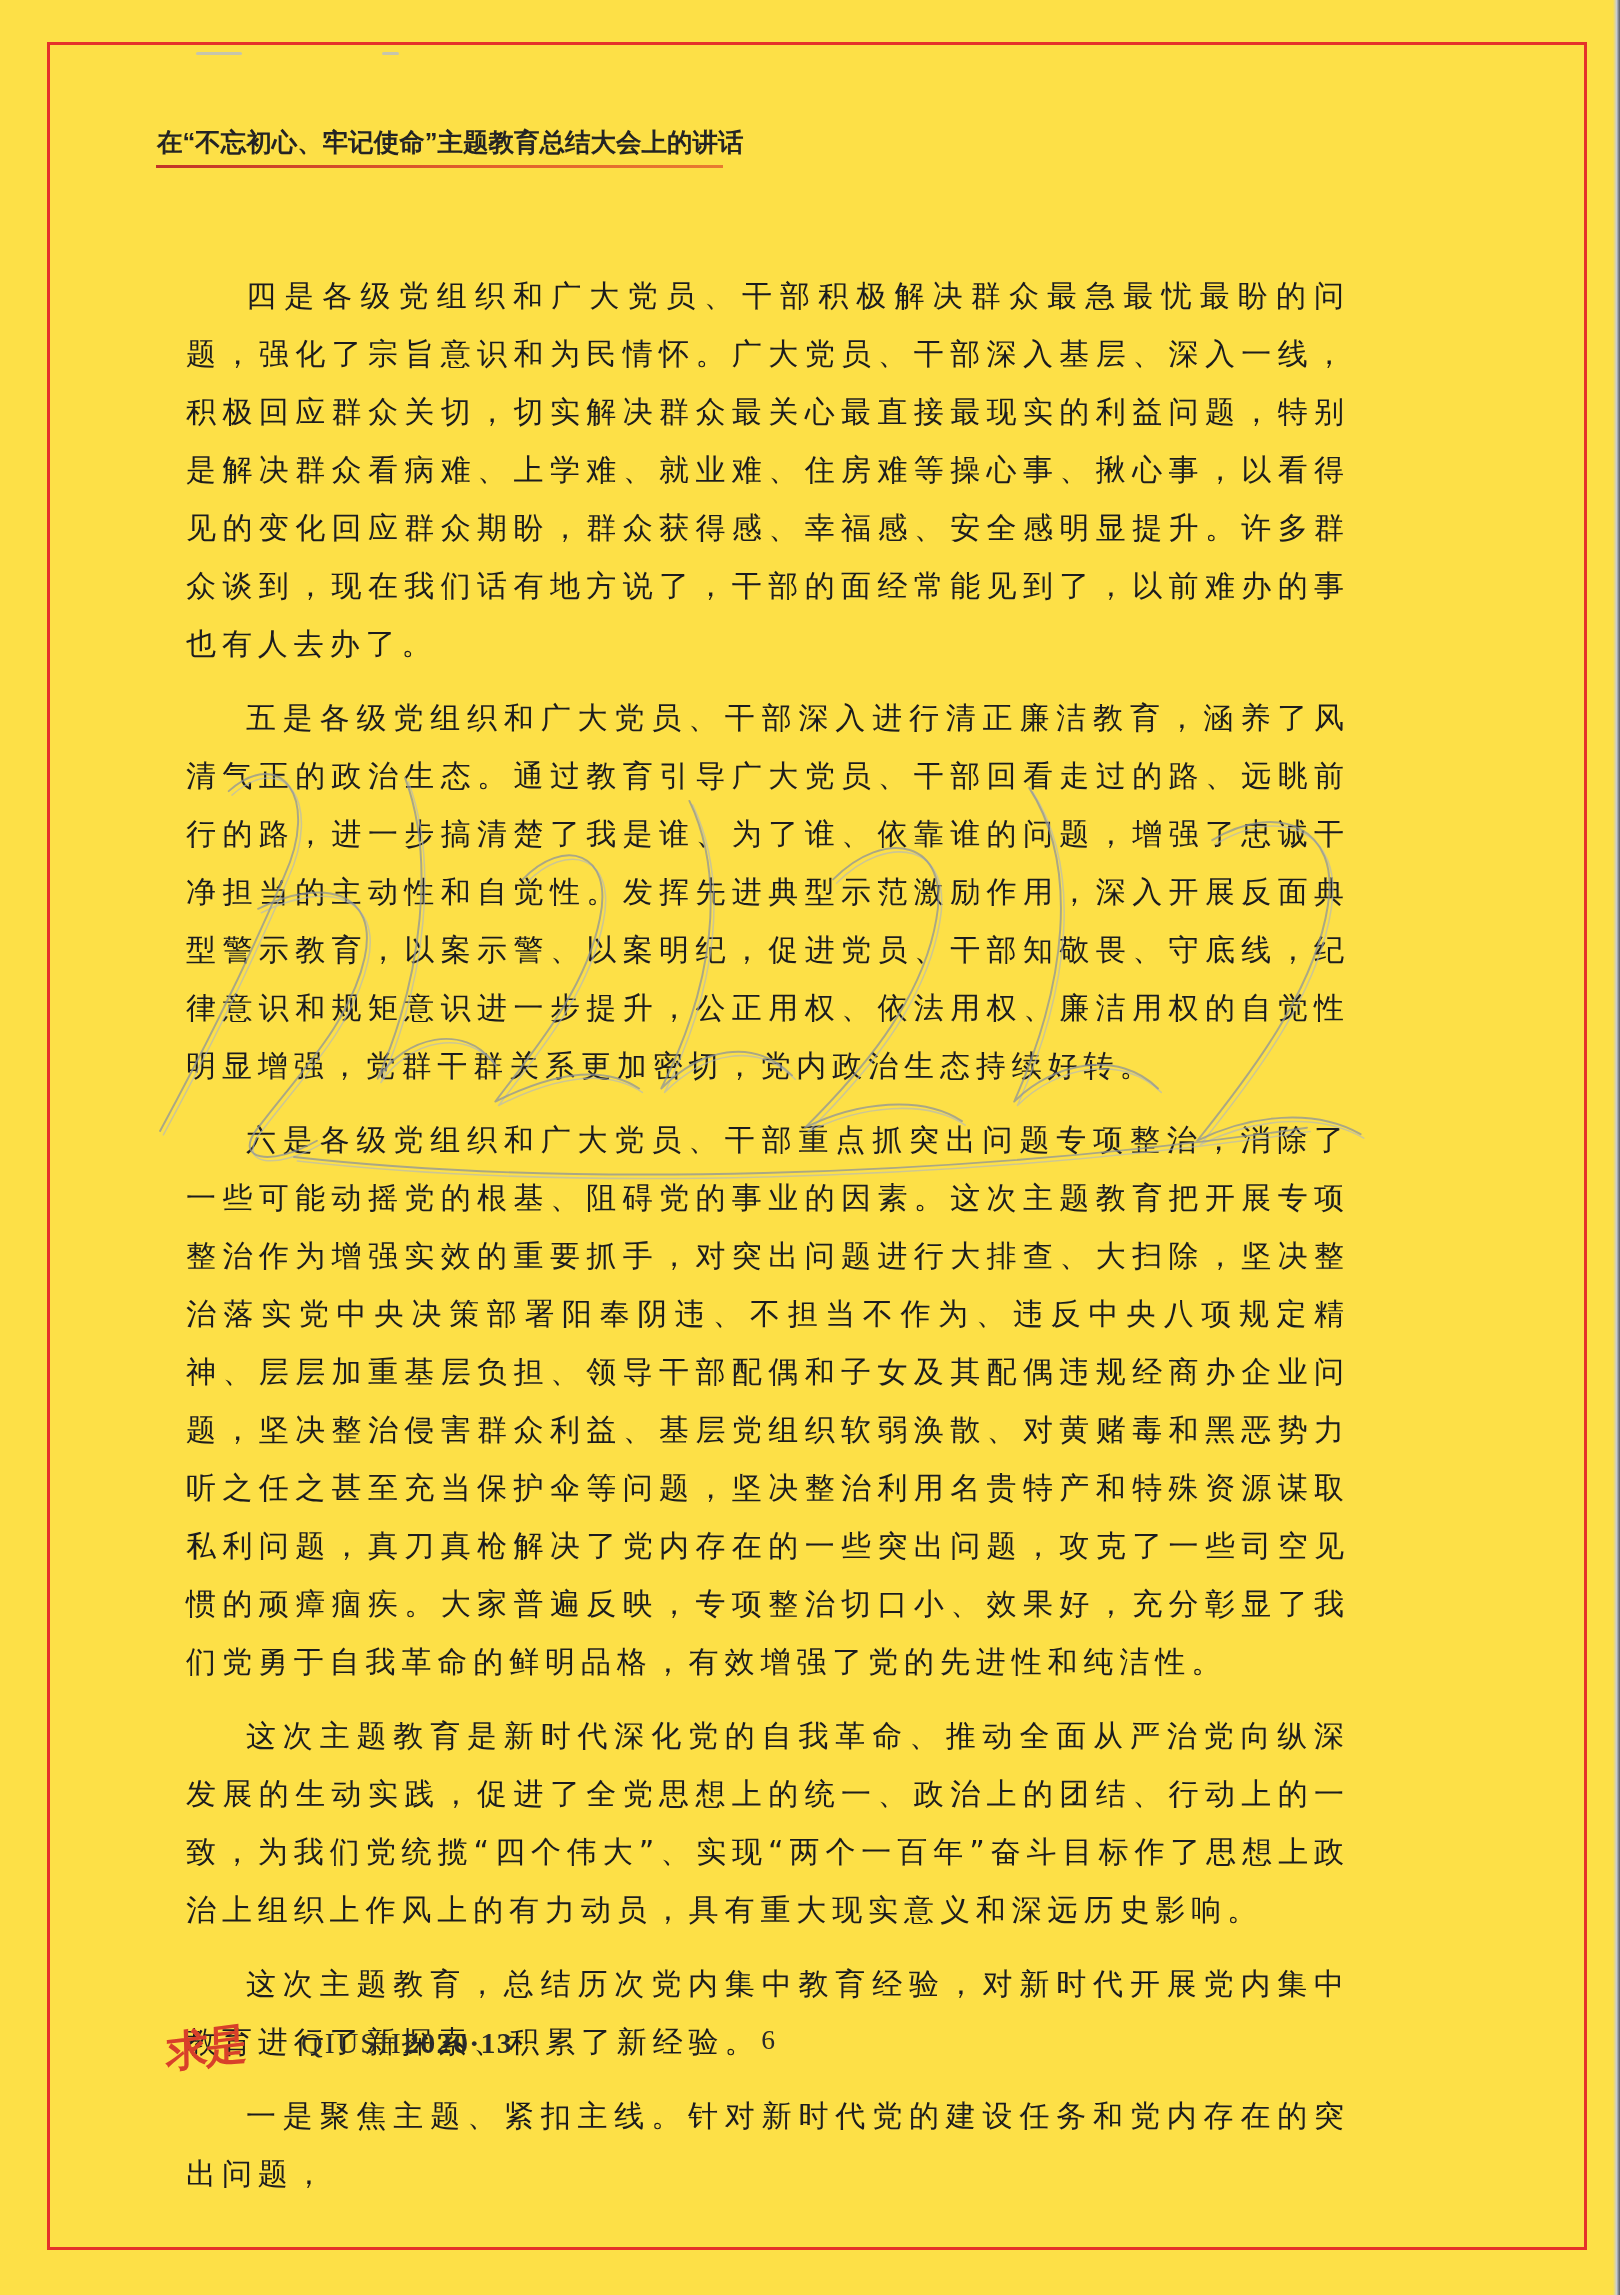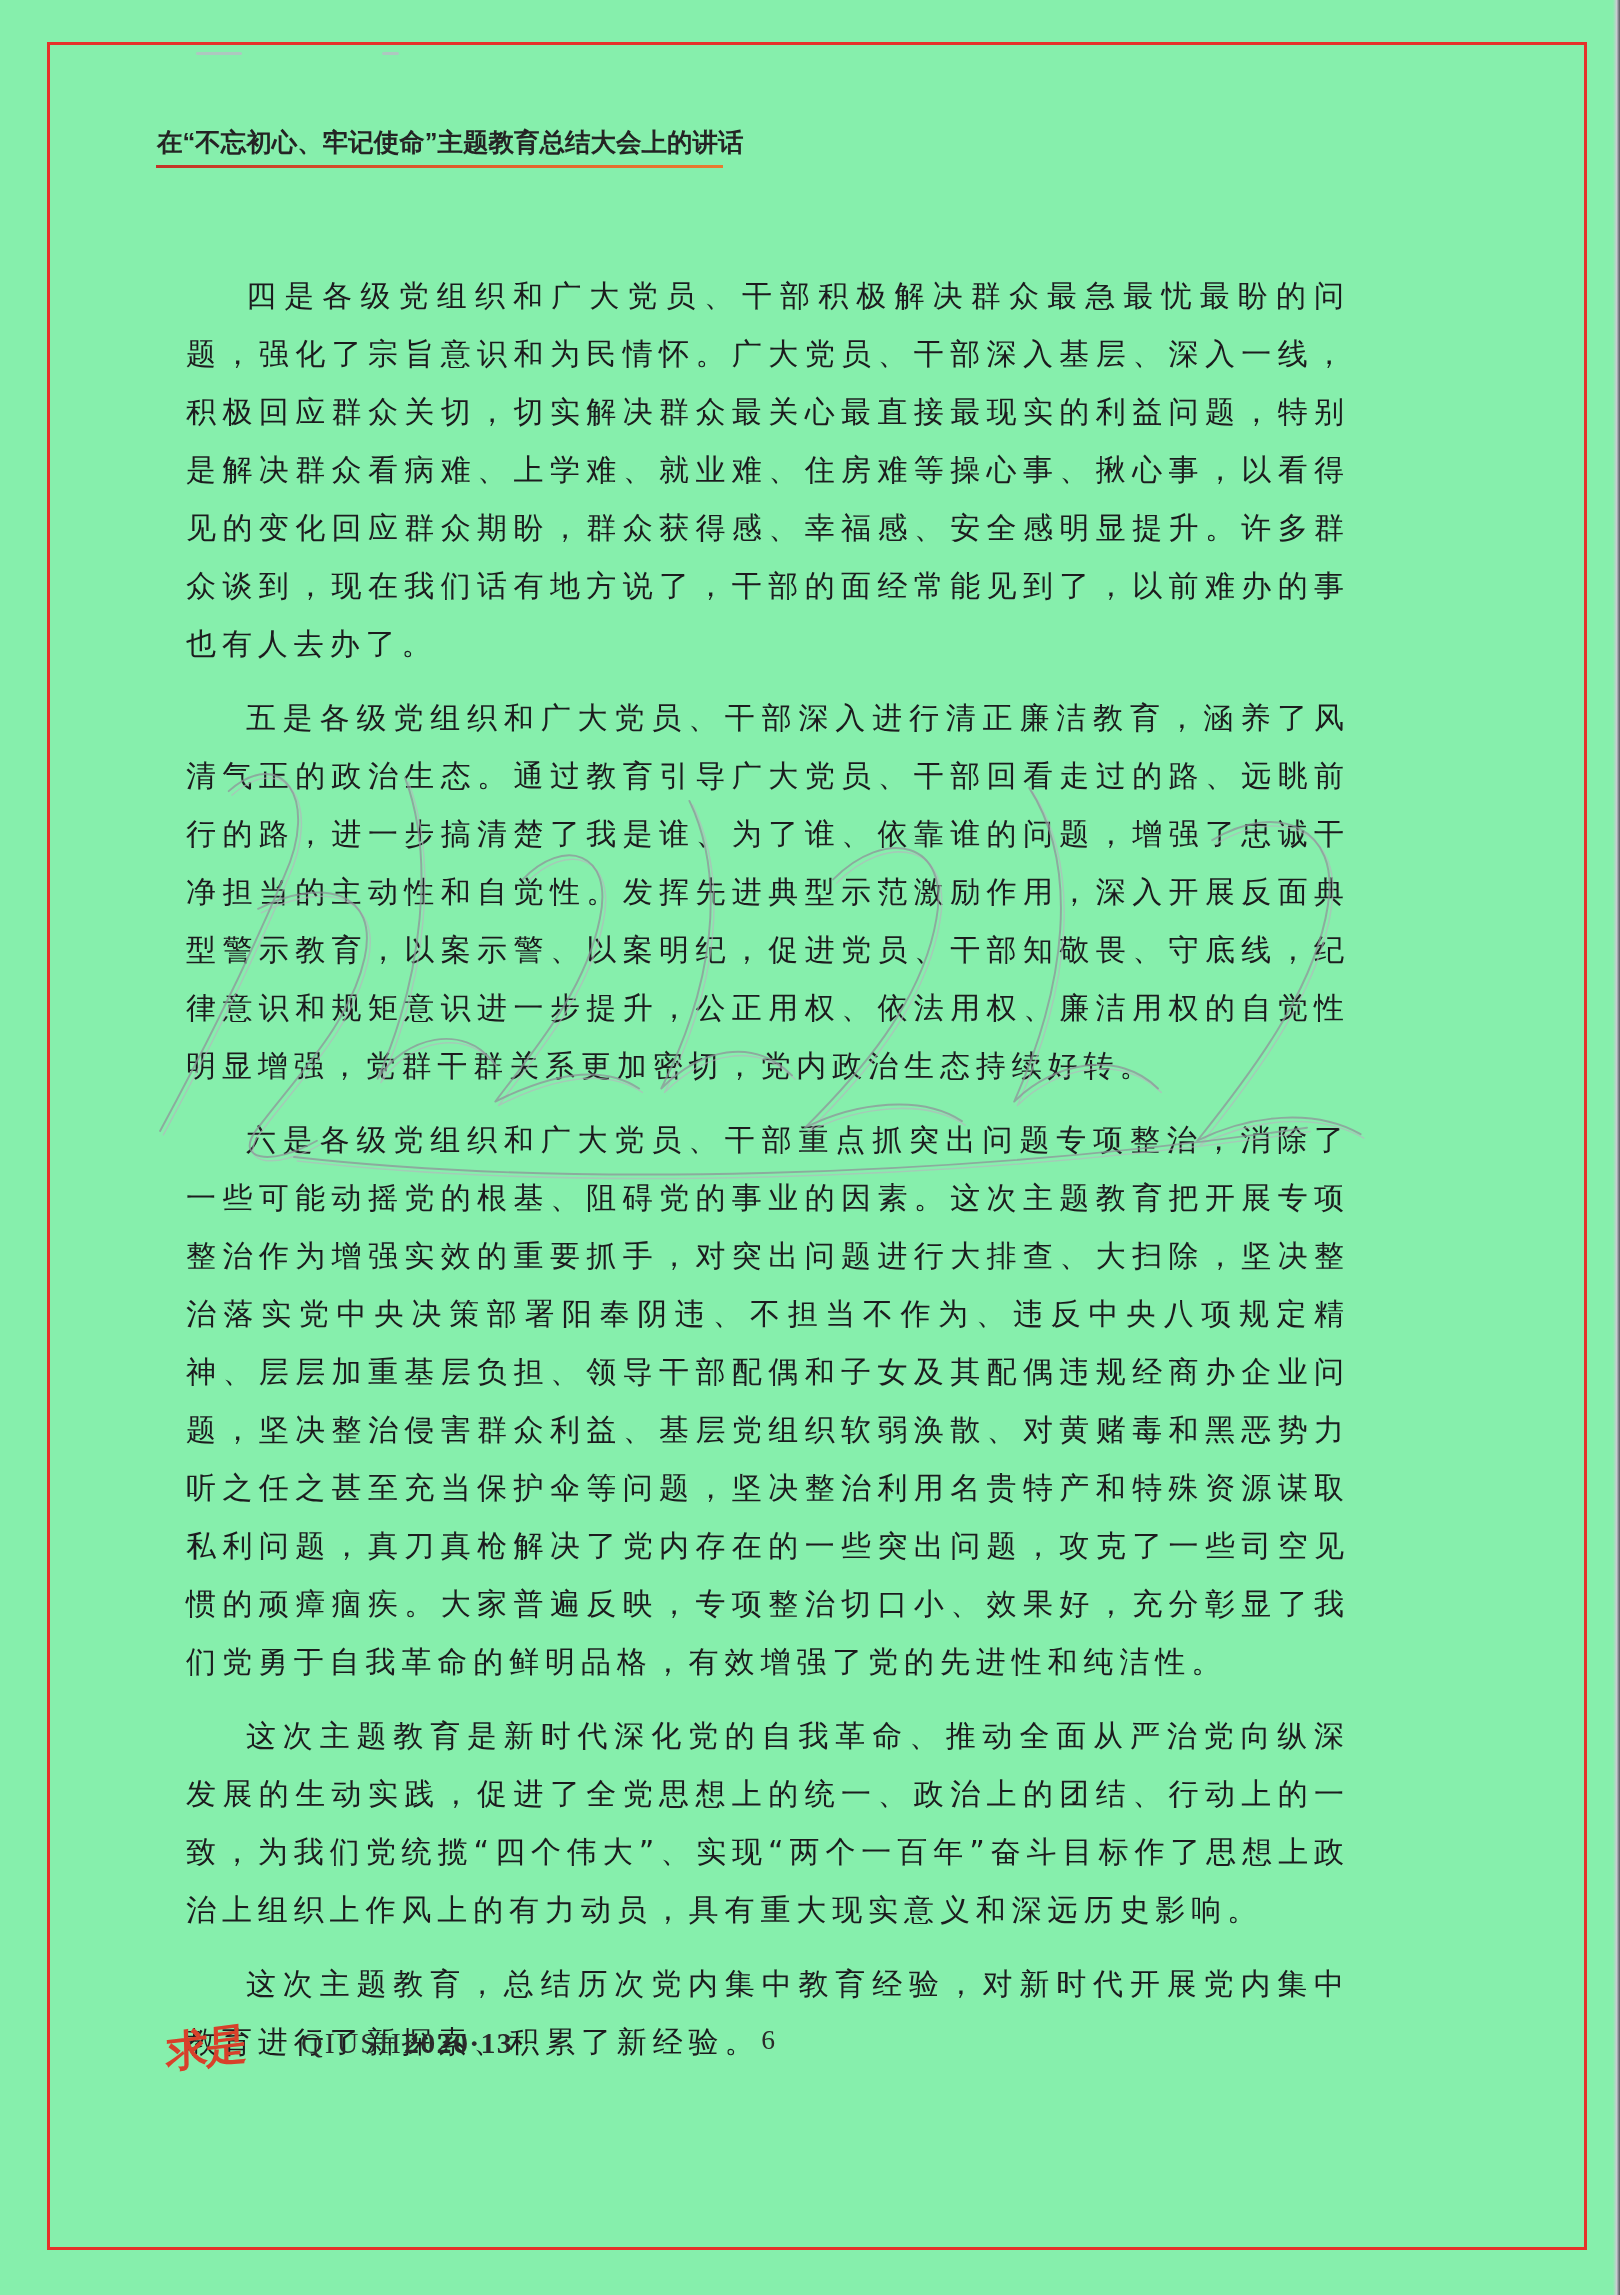--- a/index.html
+++ b/index.html
@@ -4,21 +4,21 @@
 <style>
   html, body { margin: 0; padding: 0; }
   body {
     width: 1621px; height: 2295px;
     position: relative;
     background: #ffffff;
     font-family: "DejaVu Sans", sans-serif;
     color: #1d1d1f;
     overflow: hidden;
   }
-  .page { position: absolute; inset: 0; background: #86efac; }
+  .page { position: absolute; inset: 0; background: #fde047; }
 
   
   .scan-edge {
     position: absolute; top: 0; right: 0; width: 7.8px; height: 100%;
     background: linear-gradient(to right, rgba(0,0,0,0) 0%, #c9cdd2 45%, #70757a 75%, #41454a 100%);
   }
   .smudge {
     position: absolute; height: 3.3px; border-radius: 2px;
     background: #b8bec6; opacity: .8;
   }
@@ -119,20 +119,21 @@
 
   <div class="header-title">在“不忘初心、牢记使命”主题教育总结大会上的讲话</div>
   <div class="title-underline"></div>
 
   <div class="body-text">
       <p>四是各级党组织和广大党员、干部积极解决群众最急最忧最盼的问题，强化了宗旨意识和为民情怀。广大党员、干部深入基层、深入一线，积极回应群众关切，切实解决群众最关心最直接最现实的利益问题，特别是解决群众看病难、上学难、就业难、住房难等操心事、揪心事，以看得见的变化回应群众期盼，群众获得感、幸福感、安全感明显提升。许多群众谈到，现在我们话有地方说了，干部的面经常能见到了，以前难办的事也有人去办了。</p>
       <p>五是各级党组织和广大党员、干部深入进行清正廉洁教育，涵养了风清气正的政治生态。通过教育引导广大党员、干部回看走过的路、远眺前行的路，进一步搞清楚了我是谁、为了谁、依靠谁的问题，增强了忠诚干净担当的主动性和自觉性。发挥先进典型示范激励作用，深入开展反面典型警示教育，以案示警、以案明纪，促进党员、干部知敬畏、守底线，纪律意识和规矩意识进一步提升，公正用权、依法用权、廉洁用权的自觉性明显增强，党群干群关系更加密切，党内政治生态持续好转。</p>
       <p>六是各级党组织和广大党员、干部重点抓突出问题专项整治，消除了一些可能动摇党的根基、阻碍党的事业的因素。这次主题教育把开展专项整治作为增强实效的重要抓手，对突出问题进行大排查、大扫除，坚决整治落实党中央决策部署阳奉阴违、不担当不作为、违反中央八项规定精神、层层加重基层负担、领导干部配偶和子女及其配偶违规经商办企业问题，坚决整治侵害群众利益、基层党组织软弱涣散、对黄赌毒和黑恶势力听之任之甚至充当保护伞等问题，坚决整治利用名贵特产和特殊资源谋取私利问题，真刀真枪解决了党内存在的一些突出问题，攻克了一些司空见惯的顽瘴痼疾。大家普遍反映，专项整治切口小、效果好，充分彰显了我们党勇于自我革命的鲜明品格，有效增强了党的先进性和纯洁性。</p>
       <p>这次主题教育是新时代深化党的自我革命、推动全面从严治党向纵深发展的生动实践，促进了全党思想上的统一、政治上的团结、行动上的一致，为我们党统揽“四个伟大”、实现“两个一百年”奋斗目标作了思想上政治上组织上作风上的有力动员，具有重大现实意义和深远历史影响。</p>
       <p>这次主题教育，总结历次党内集中教育经验，对新时代开展党内集中教育进行了新探索、积累了新经验。</p>
+      <p>一是聚焦主题、紧扣主线。针对新时代党的建设任务和党内存在的突出问题，</p>
     </div>
 
   <svg class="watermark" viewBox="0 0 2000 760" xmlns="http://www.w3.org/2000/svg">
     <g class="wm-echo" transform="translate(5,6)">
       <path d="M 200 130 C 280 60, 340 140, 285 260 C 230 390, 160 530, 95 650"></path>
       <path d="M 245 310 C 345 260, 430 285, 408 385 C 386 485, 305 565, 245 645 C 205 695, 265 705, 335 665"></path>
       <path d="M 470 110 C 515 230, 498 410, 428 570 C 470 505, 560 485, 605 545"></path>
       <path d="M 650 265 C 712 200, 790 222, 768 325 C 746 435, 668 525, 608 605 C 688 565, 768 545, 828 585"></path>
       <path d="M 905 145 C 962 265, 942 425, 862 585 C 922 525, 1002 505, 1062 565"></path>
       <path d="M 1125 265 C 1205 185, 1305 205, 1283 325 C 1261 455, 1162 565, 1082 645 C 1162 605, 1262 595, 1322 635"></path>

